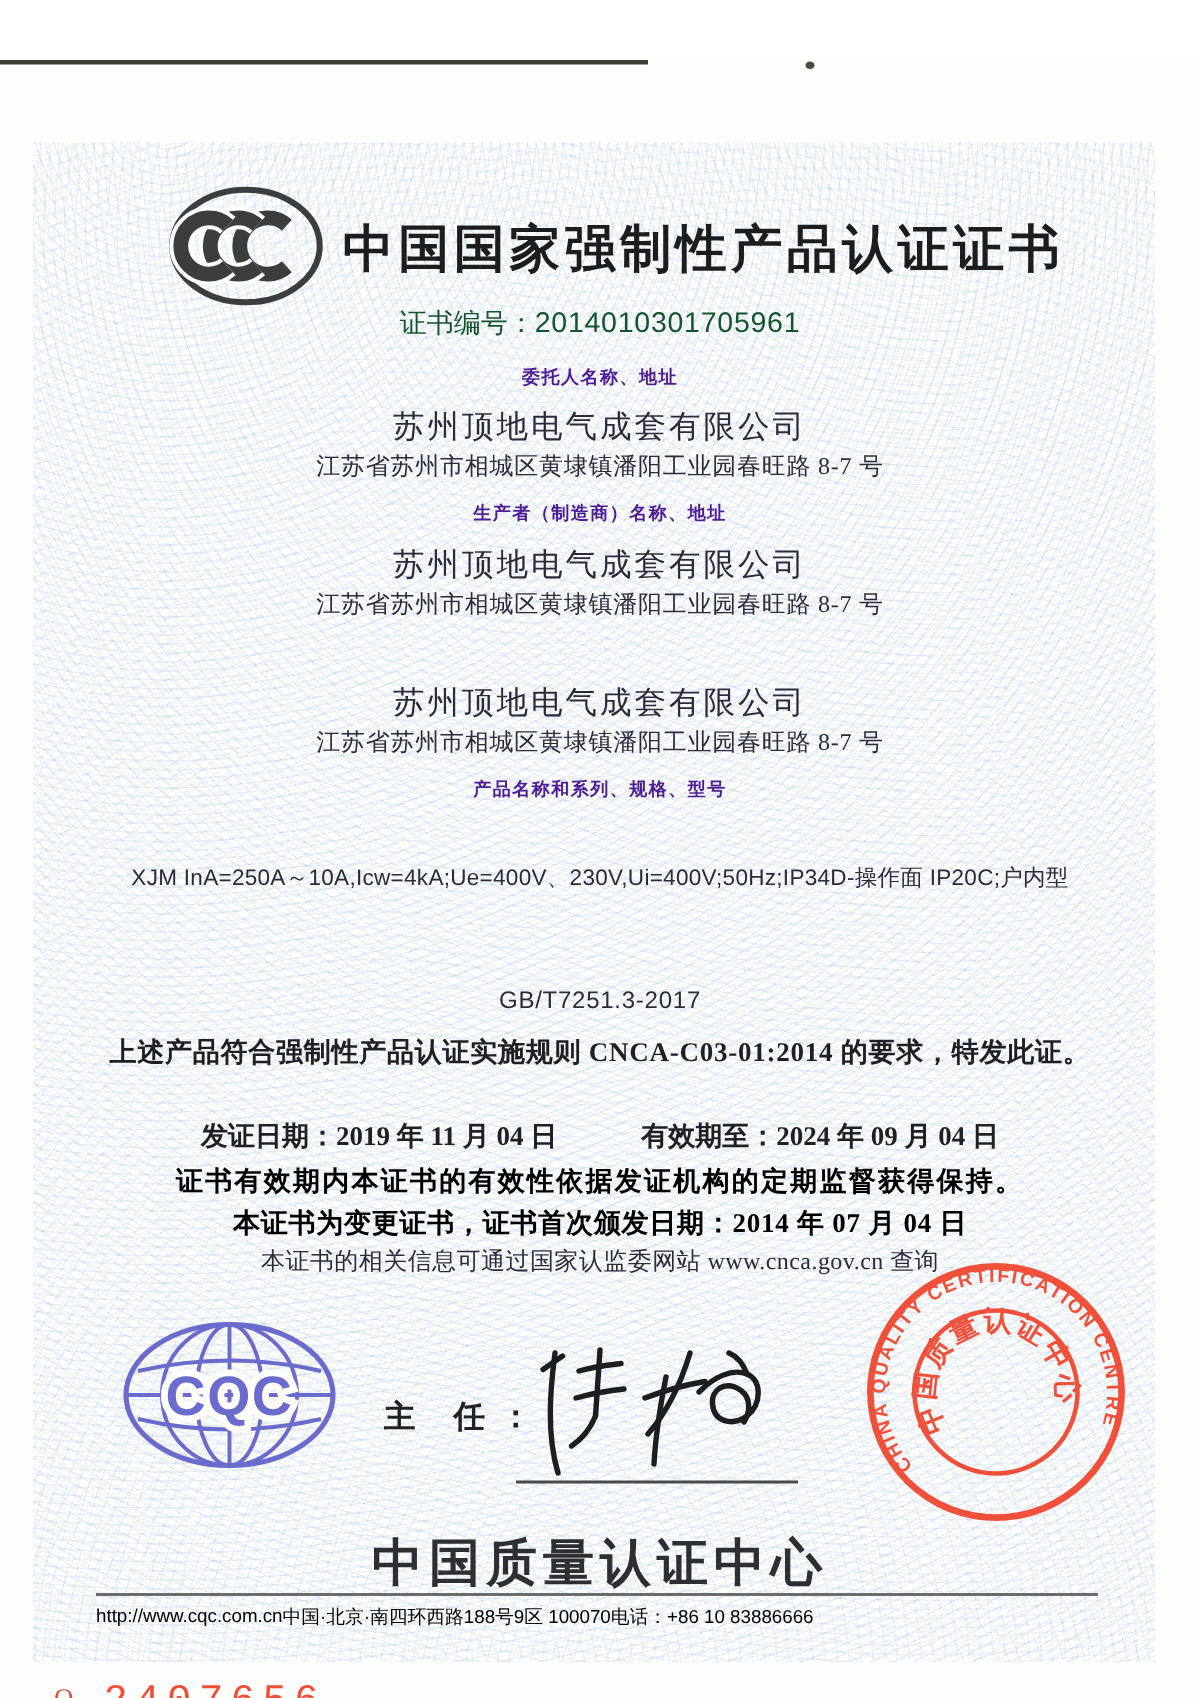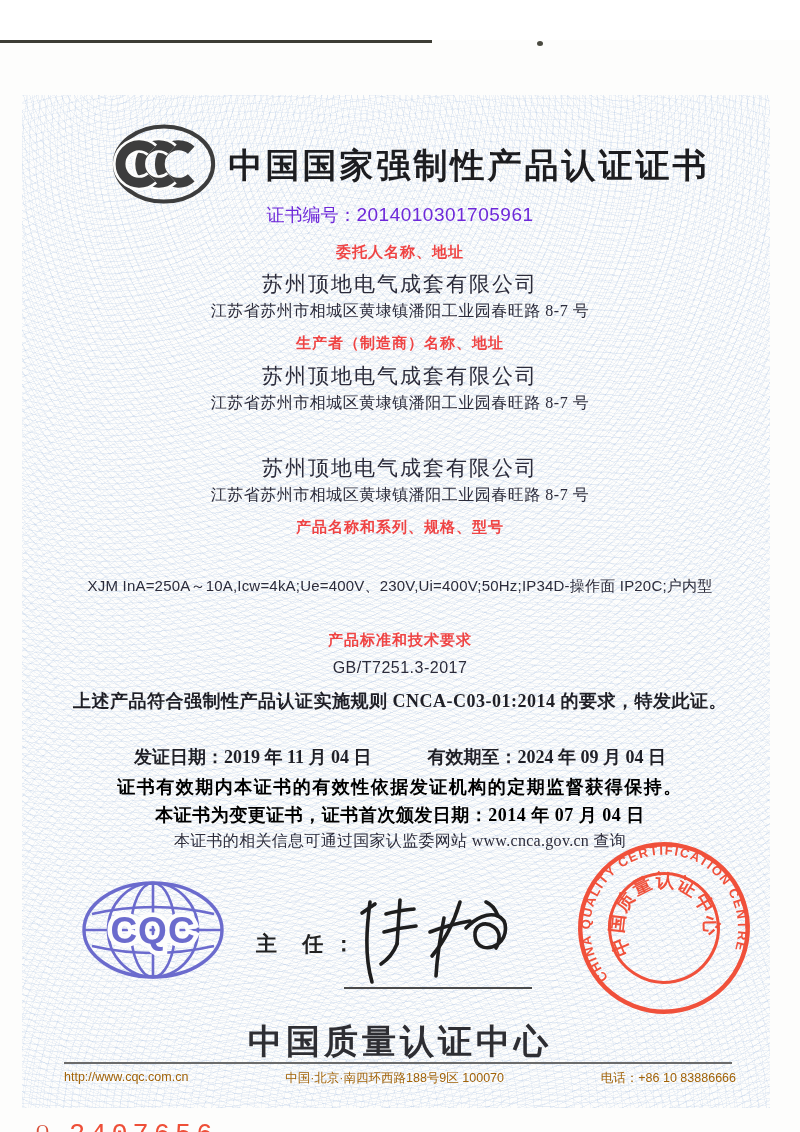--- a/index.html
+++ b/index.html
@@ -18,44 +18,44 @@
       repeating-radial-gradient(circle at 45% 6%,  rgba(135,168,215,.11) 0 1px, transparent 1px 7px),
       repeating-radial-gradient(circle at 80% -3%, rgba(135,168,215,.12) 0 1px, transparent 1px 6px),
       repeating-radial-gradient(circle at 30% 102%, rgba(135,168,215,.10) 0 1px, transparent 1px 8px),
       repeating-radial-gradient(circle at 70% 104%, rgba(135,168,215,.10) 0 1px, transparent 1px 7px);
   }
   .scan-line-top { position:absolute; left:0; top:0; width:432px; height:3px; background:#3d3d35; }
   .scan-dot { position:absolute; left:537px; top:1px; width:6px; height:5px; background:#4a4a40; border-radius:50%; }
 
   .row { position:absolute; left:40px; right:40px; text-align:center; }
   .title-row { left:190px; right:52px; top:103px; font-size:34px; font-weight:bold; letter-spacing:3px; color:#1d1d20; }
-  .certno-row { top:163px; font-size:18px; color:#6d28d9; }
+  .certno-row { top:163px; font-size:18px; color:#14532d; }
   .certno-row .num { font-family:"Liberation Sans","DejaVu Sans",sans-serif; font-size:19px; letter-spacing:.5px; }
 
-  .sec-h { font-size:15px; font-weight:bold; letter-spacing:1px; color:#ef4444;text-align:center; }
+  .sec-h { font-size:12px; font-weight:bold; letter-spacing:1px; color:#4c1d95;text-align:center; }
   .sec-n { font-size:21px; letter-spacing:2px; }
   .sec-a { font-size:16px; letter-spacing:.5px; }
   .sans  { font-family:"Liberation Sans","DejaVu Sans",sans-serif; }
 
   .spec-row { left:56px; right:56px; font-size:15px; line-height:21px; letter-spacing:.2px; }
   .gb-row { font-size:16px; letter-spacing:.5px; }
 
   .statement-row { left:70px; right:70px; font-size:18px; font-weight:bold; line-height:24px; letter-spacing:.5px; color:#1f1f26;text-align:center; }
   .dates-row { display:flex; justify-content:center; gap:56px; font-size:18px; font-weight:bold; color:#1f1f26; }
   .bold-line { font-size:18px; font-weight:bold; letter-spacing:1.5px; color:#000000; }
   .info-row { font-size:16px; letter-spacing:.3px; }
 
   .sig-label { position:absolute; left:256px; top:890px; font-size:21px; font-weight:bold; letter-spacing:10px; color:#222; }
   .sig-underline { position:absolute; left:344px; top:947px; width:188px; height:2px; background:#4a4a4a; }
 
   .org-row { top:979px; font-size:34px; font-weight:700; letter-spacing:4px; color:#2e2e33;
              font-family:"Liberation Sans","DejaVu Sans",sans-serif; }
   .footer-rule { position:absolute; left:64px; right:68px; top:1022px; height:2px; background:#6b6b6b; }
-  .footer-info { position:absolute; left:64px; right:64px; top:1030px; display:flex; justify-content:space-between;
-                 font-size:12.5px; color:#a16207; font-family:"Liberation Sans","DejaVu Sans",sans-serif; }
+  .footer-info { position:absolute; left:64px; right:64px; top:1030px; display:flex; 
+                 font-size:12.5px; color:#000000; font-family:"Liberation Sans","DejaVu Sans",sans-serif; }
 
   .serial { position:absolute; left:36px; top:1080px; display:flex; align-items:flex-start; gap:20px; }
   .serial .q { font-size:18px; color:#d8503a; font-family:"Liberation Serif","DejaVu Serif",serif; padding-top:2px; }
   .serial .digits { font-size:27px; letter-spacing:5px; color:#ee4f38; font-family:"Liberation Mono","DejaVu Sans Mono",monospace; }
 
   svg { display:block; }
   .ccc-logo { position:absolute; left:110px; top:82px; }
   .cqc-logo { position:absolute; left:80px; top:840px; }
   .signature-svg { position:absolute; left:348px; top:840px; }
   .stamp-svg { position:absolute; left:566px; top:790px; opacity:.92; }
@@ -93,21 +93,20 @@
   <div class="row sec-h" style="top:294px">生产者（制造商）名称、地址</div>
   <div class="row sec-n" style="top:322px">苏州顶地电气成套有限公司</div>
   <div class="row sec-a" style="top:353px">江苏省苏州市相城区黄埭镇潘阳工业园春旺路 8-7 号</div>
 
   <div class="row sec-n" style="top:414px">苏州顶地电气成套有限公司</div>
   <div class="row sec-a" style="top:445px">江苏省苏州市相城区黄埭镇潘阳工业园春旺路 8-7 号</div>
 
   <div class="row sec-h" style="top:478px">产品名称和系列、规格、型号</div>
   <div class="row spec-row sans" style="top:535px">XJM InA=250A～10A,Icw=4kA;Ue=400V、230V,Ui=400V;50Hz;IP34D-操作面 IP20C;户内型</div>
 
-  <div class="row sec-h" style="top:591px">产品标准和技术要求</div>
   <div class="row gb-row sans" style="top:619px">GB/T7251.3-2017</div>
 
   <div class="row statement-row" style="top:649px">上述产品符合强制性产品认证实施规则 CNCA-C03-01:2014 的要求，特发此证。</div>
 
   <div class="row dates-row" style="top:705px">
     <span>发证日期：2019 年 11 月 04 日</span>
     <span>有效期至：2024 年 09 月 04 日</span>
   </div>
   <div class="row bold-line" style="top:735px">证书有效期内本证书的有效性依据发证机构的定期监督获得保持。</div>
   <div class="row bold-line" style="top:763px; letter-spacing:.5px">本证书为变更证书，证书首次颁发日期：2014 年 07 月 04 日</div>

